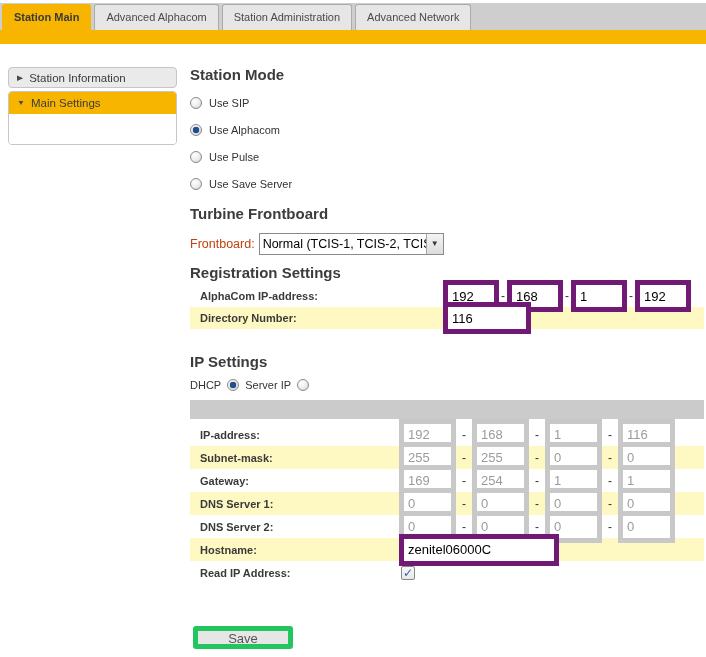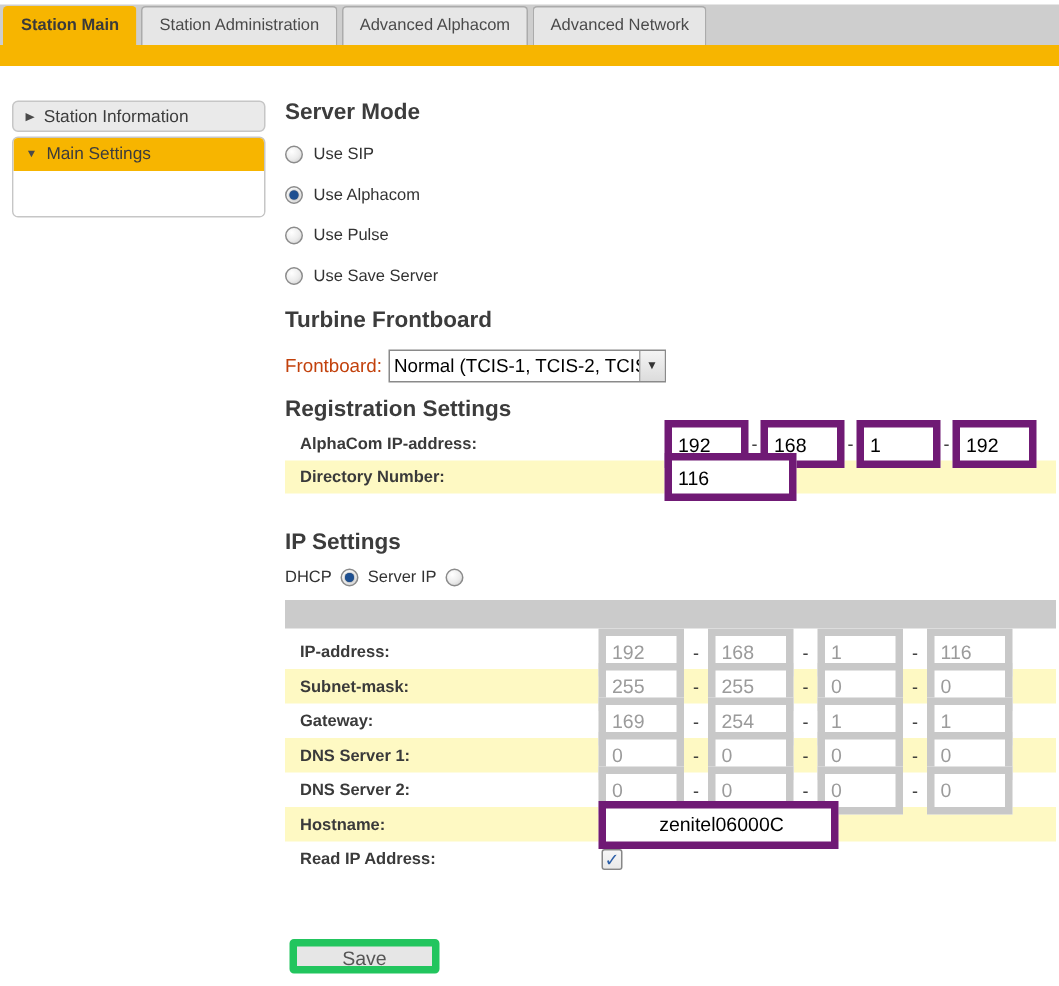--- a/index.html
+++ b/index.html
@@ -69,21 +69,21 @@
   .reg .tlabel { width:253px; }
   .ip .tlabel  { width:209px; }
   .tval { display:flex; align-items:center; }
   input { font-family:"Liberation Sans","DejaVu Sans",sans-serif; font-size:13px;
           color:#000; border:5px solid #701a75; background:#fff; height:32px;
           padding-left:4px; outline:none; }
   input.octet { width:56px; }
   .ip input.octet { width:57px; }
   input.dis { color:#9b9b9b; border-color:#c8c8c8; }
   input.dirnum { width:88px; }
-  input.hostname { width:160px;text-align:center; }
+  input.hostname { width:160px; }
   .dash { font-size:12px; color:#333; margin:0 2px; }
   .ip .dash { margin:0 6px; }
 
   
   .dhcp-row { display:flex; align-items:center; margin-top:8px; height:14px; }
   .dhcp-row .txt { font-size:11px; color:#333; }
   .dhcp-row .radio { margin:0 6px; }
   .gray-bar { height:19px; background:#cbcbcb; margin-top:8px; }
 
   
@@ -100,22 +100,22 @@
               font-family:"Liberation Sans","DejaVu Sans",sans-serif;
               font-size:13px; color:#555; cursor:pointer; }
 </style>
 </head>
 <body>
 
 <div class="page">
 
   <div class="tabstrip">
     <div class="tab active">Station Main</div>
+    <div class="tab">Advanced Alphacom</div>
     <div class="tab">Station Administration</div>
-    <div class="tab">Advanced Alphacom</div>
     <div class="tab">Advanced Network</div>
   </div>
   <div class="accent-bar"></div>
 
   <div class="body">
 
     <div class="sidebar">
       <div class="acc-head">
         <span class="tri">▶</span>
         <span>Station Information</span>
@@ -124,21 +124,21 @@
         <div class="acc-head">
           <span class="tri">▼</span>
           <span>Main Settings</span>
         </div>
         <div class="acc-body"></div>
       </div>
     </div>
 
     <div class="main">
 
-      <h2 class="h-mode">Server Mode</h2>
+      <h2 class="h-mode">Station Mode</h2>
 
       <div class="radio-row">
         <span class="radio"></span>
         <span class="rlabel">Use SIP</span>
       </div>
       <div class="radio-row">
         <span class="radio on"></span>
         <span class="rlabel">Use Alphacom</span>
       </div>
       <div class="radio-row">

